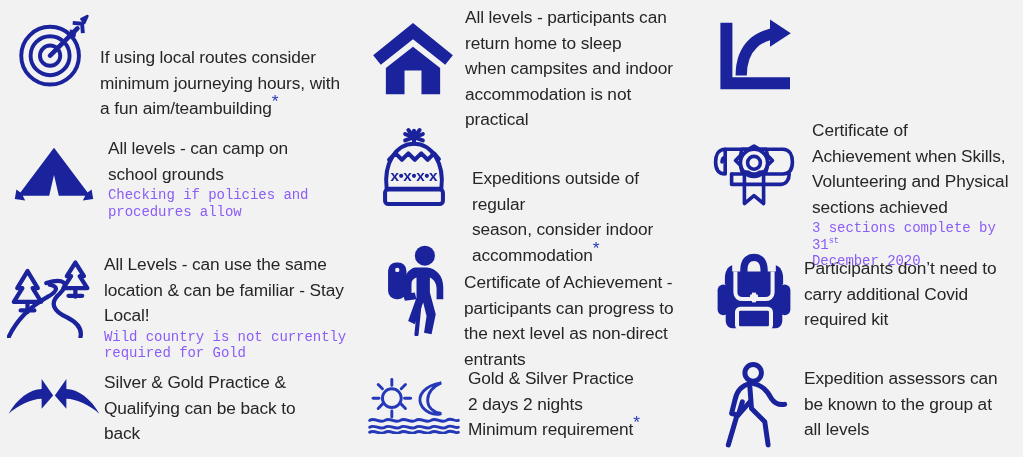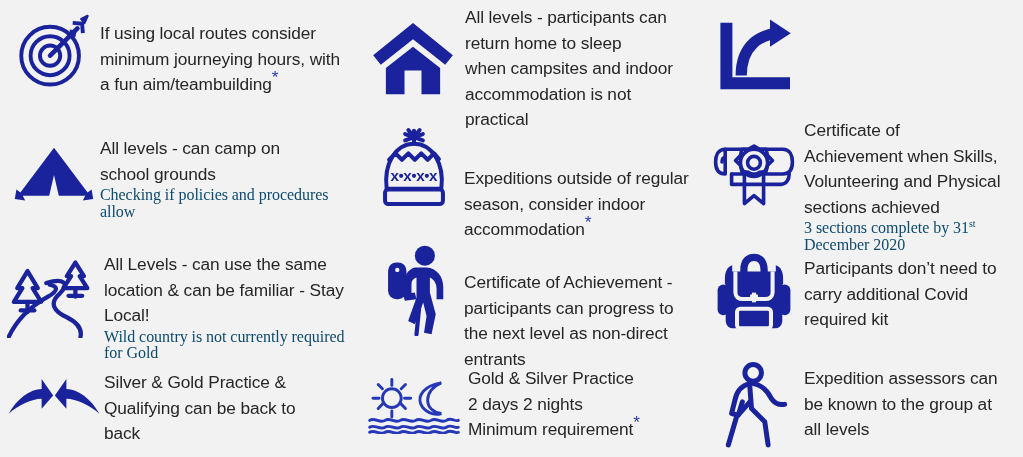--- a/index.html
+++ b/index.html
@@ -47,26 +47,26 @@
   .main-text {
     color: #262626;
     font-size: 17.3px;
     line-height: 25.5px;
     letter-spacing: -0.1px;
     white-space: pre-line;
     font-family: "Liberation Sans", sans-serif;
   }
 
   .sub-text {
-    color: #0c4a6e;
-    font-size: 16px;
+    color: #8b5cf6;
+    font-size: 14px;
     line-height: 16.5px;
     letter-spacing: -0.05px;
     white-space: pre-line;
-    font-family: Liberation Serif, serif;
+    font-family: Liberation Mono, monospace;
   }
 
   .star {
     color: #2539b8;
     font-size: 17.3px;
     vertical-align: super;
     line-height: 0;
   }
 
   sup.ord {
@@ -77,27 +77,27 @@
   }
 
   
   
   .c1 { left: 0px;   width: 352px; }
   .c2 { left: 352px; width: 348px; }
   .c3 { left: 700px; width: 323px; }
 
   
   .r1 { top: 0px;   height: 118px; }
-  .r2 { top: 118px; height: 120px; }
+  .r2 { top: 118px; height: 120px; gap: 8px; }
   .r3 { top: 238px; height: 118px; }
   .r4 { top: 356px; height: 101px; }
 
   
   #cell-1 .icon-wrap { width: 92px; margin-left: 8px; padding-top: 12px; }
-  #cell-1 .text-wrap { padding-top: 21px; padding-right: 6px; }
+  #cell-1 .text-wrap { padding-top: 21px; padding-right: 6px; margin-top: 24px; }
 
   #cell-2 .icon-wrap { width: 105px; margin-left: 8px; padding-top: 18px; }
   #cell-2 .text-wrap { padding-top: 5px; padding-right: 8px; }
 
   #cell-3 .icon-wrap { width: 100px; margin-left: 4px; padding-top: 18px; }
   #cell-3 .text-wrap { padding-top: 4px; padding-right: 6px; }
 
   #cell-4 .icon-wrap { width: 92px; margin-left: 8px; padding-top: 28px; }
   #cell-4 .text-wrap { padding-top: 18px; padding-right: 6px; }
 

